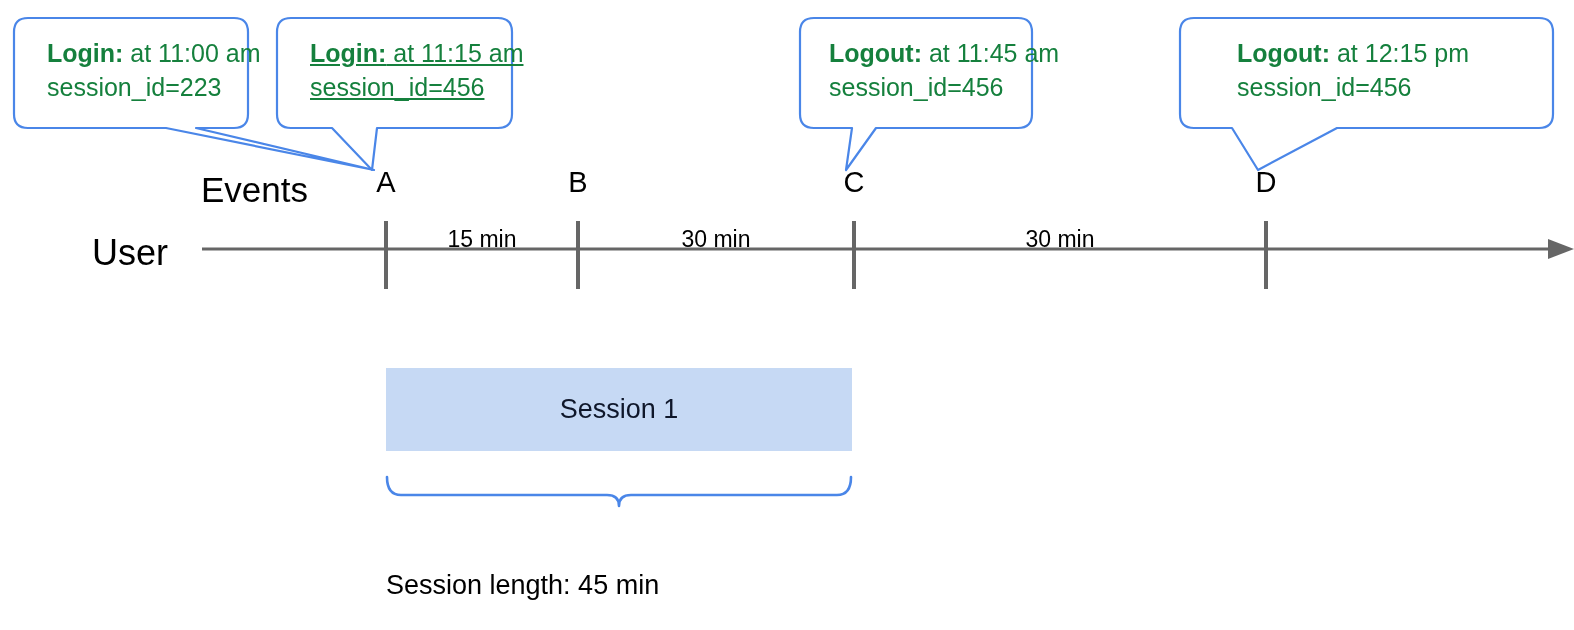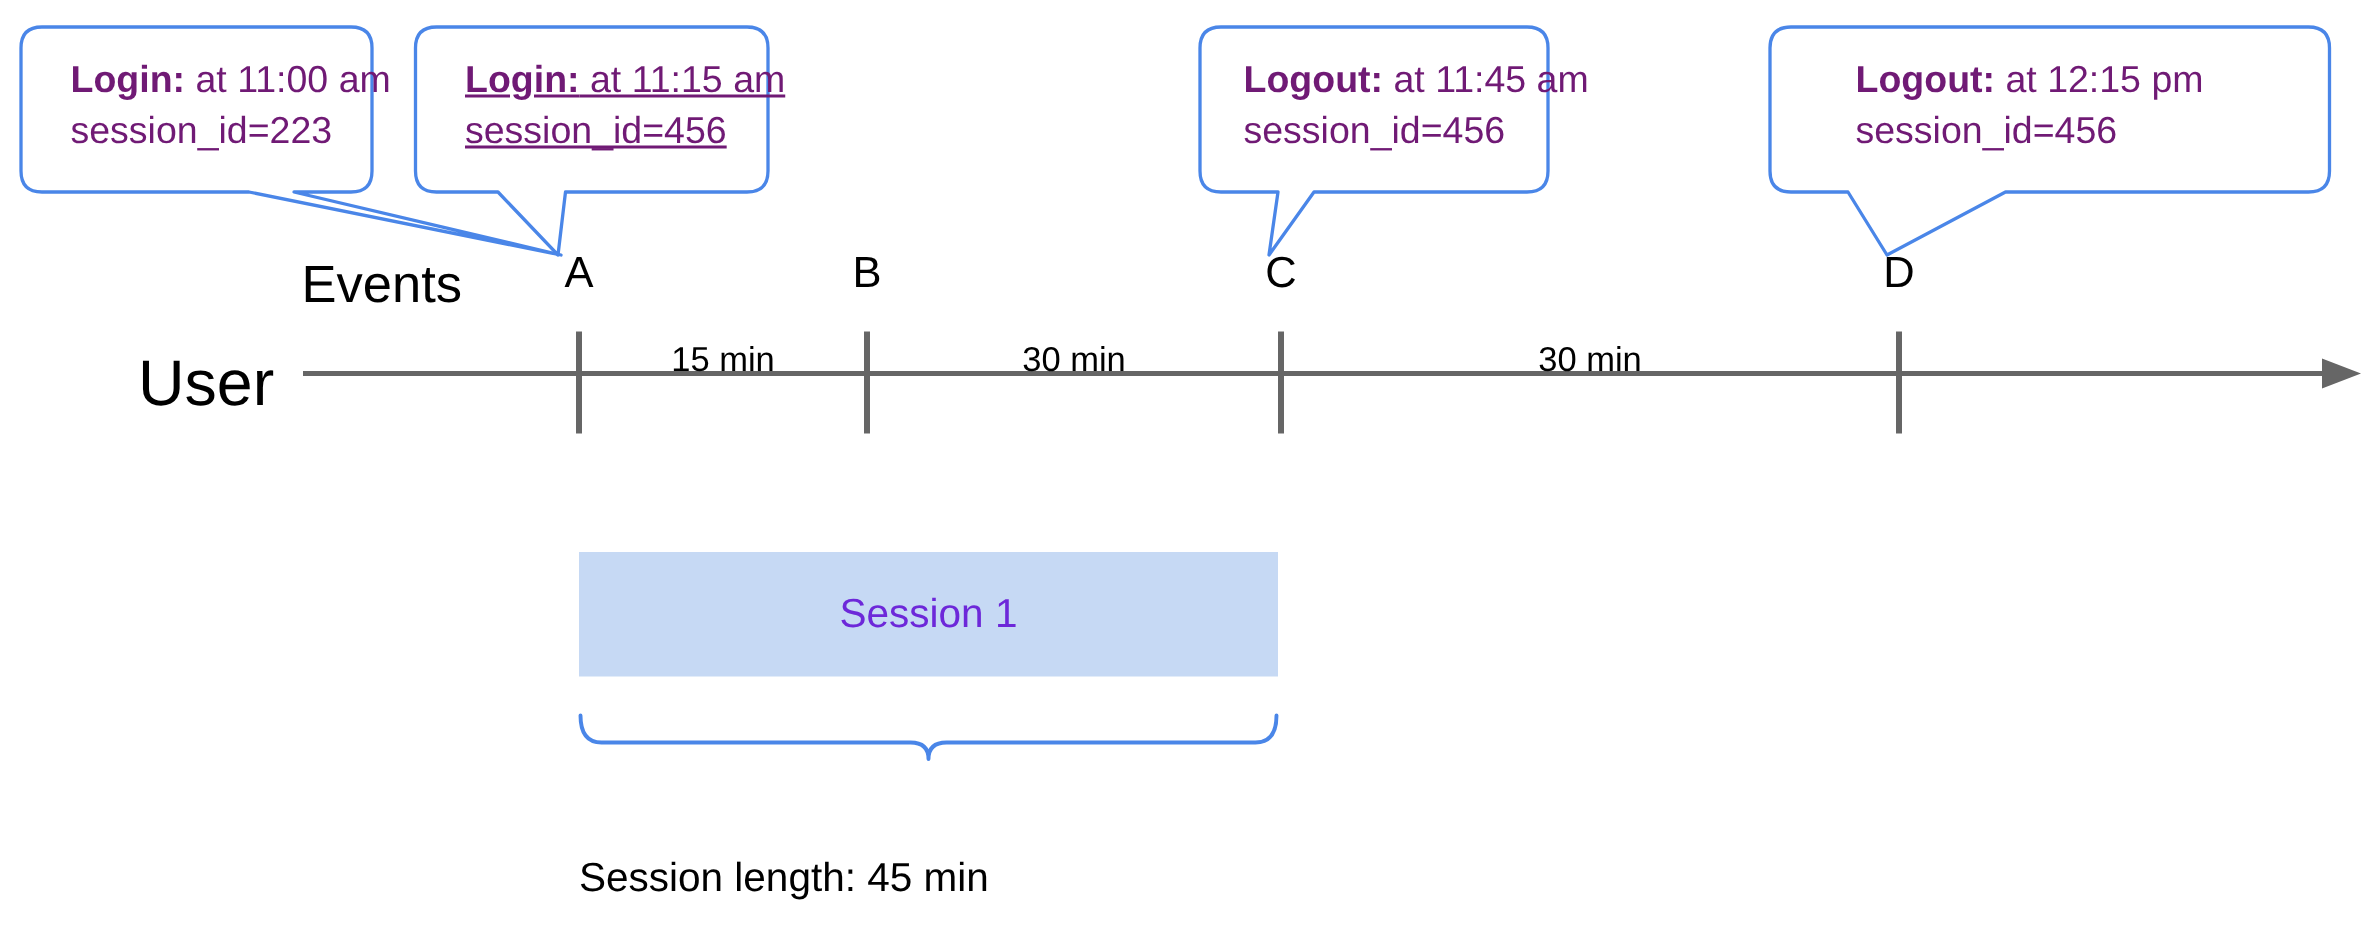--- a/index.html
+++ b/index.html
@@ -21,38 +21,38 @@
     top: 0;
     left: 0;
     width: 1574px;
     height: 630px;
     pointer-events: none;
   }
   .callout-text {
     position: absolute;
     font-size: 25px;
     line-height: 34px;
-    color: #701a75;
+    color: #15803d;
     white-space: nowrap;
   }
   .callout-text .ev {
     font-weight: bold;
   }
   .axis-label {
     position: absolute;
     white-space: nowrap;
   }
   #events-label {
     font-size: 35px;
     left: 174px;
     top: 170px;
     margin-left: 27px;
   }
   #user-label {
-    font-size: 43px;
+    font-size: 36px;
     left: 92px;
     top: 232px;
   }
   .marker-label {
     position: absolute;
     font-size: 29px;
     white-space: nowrap;
     text-align: center;
   }
   .interval-label {
@@ -68,21 +68,21 @@
     top: 368px;
     width: 466px;
     height: 83px;
     background: #c6d9f4;
     display: flex;
     align-items: center;
     justify-content: center;
   }
   #session-bar-label {
     font-size: 27px;
-    color: #6d28d9;
+    color: #0f172a;
   }
   #session-length-caption {
     position: absolute;
     left: 386px;
     top: 570px;
     width: 466px;
     text-align: left;
     font-size: 27px;
     white-space: nowrap;
   }

